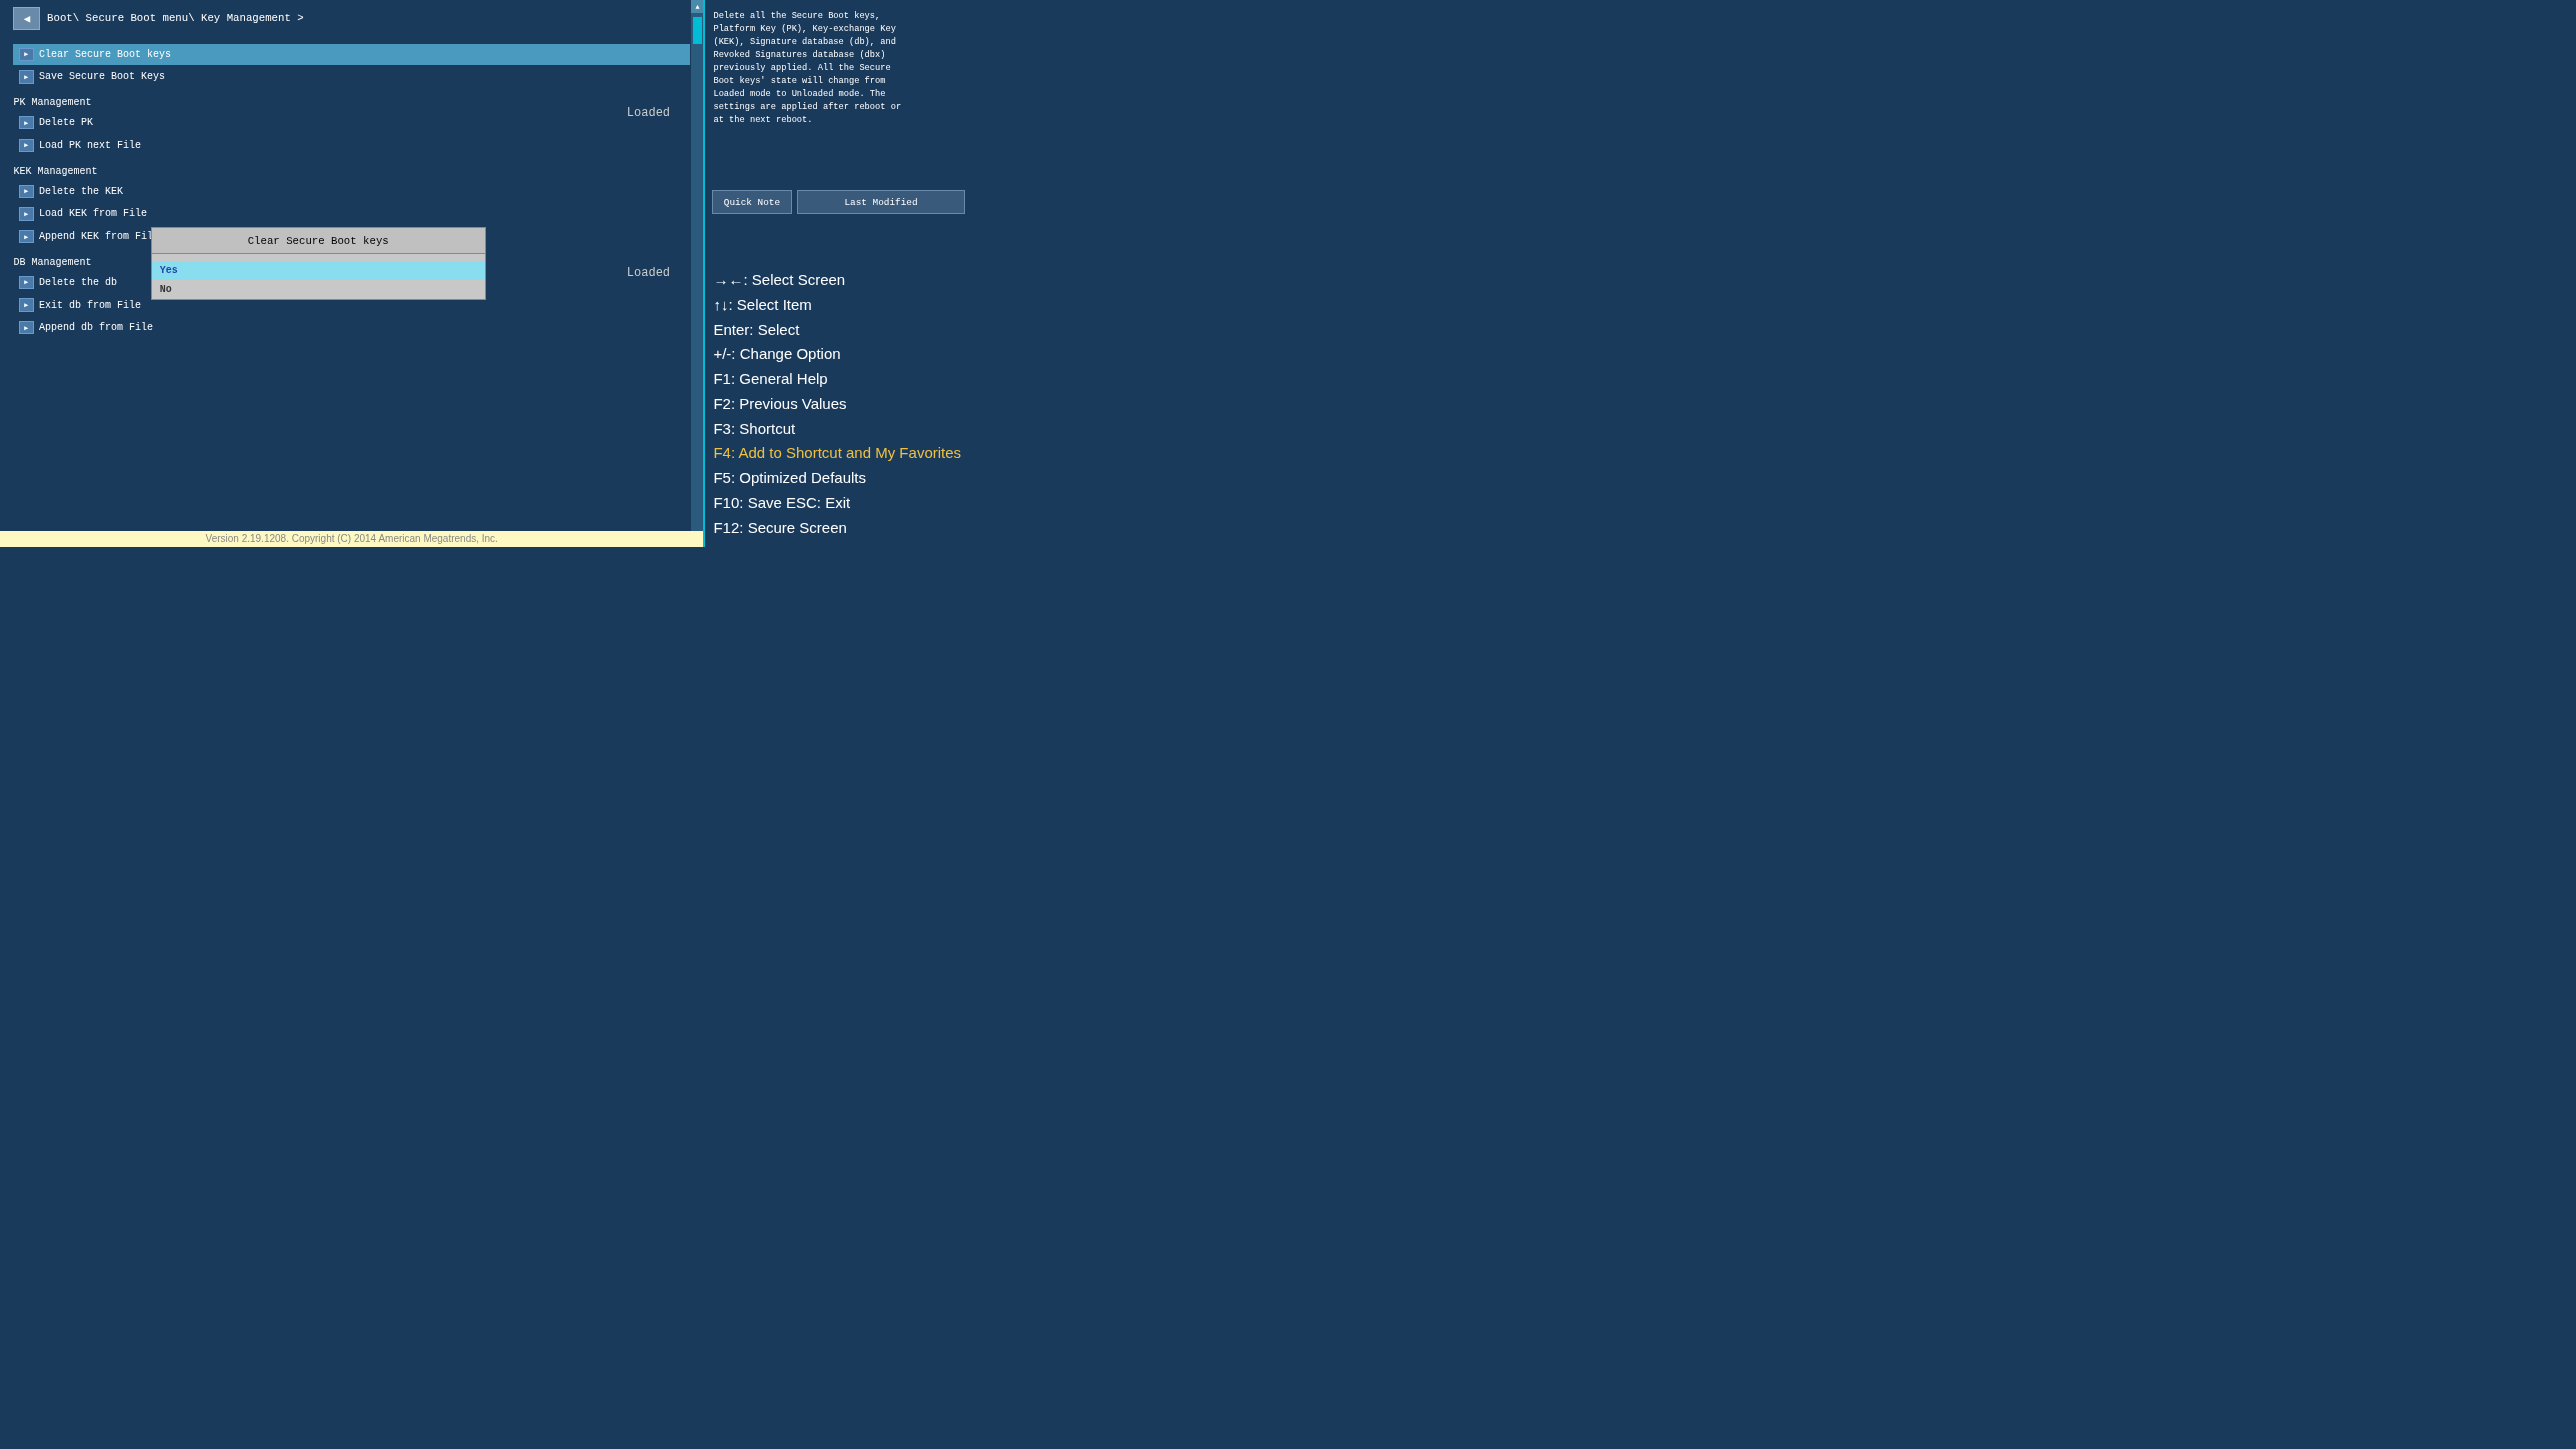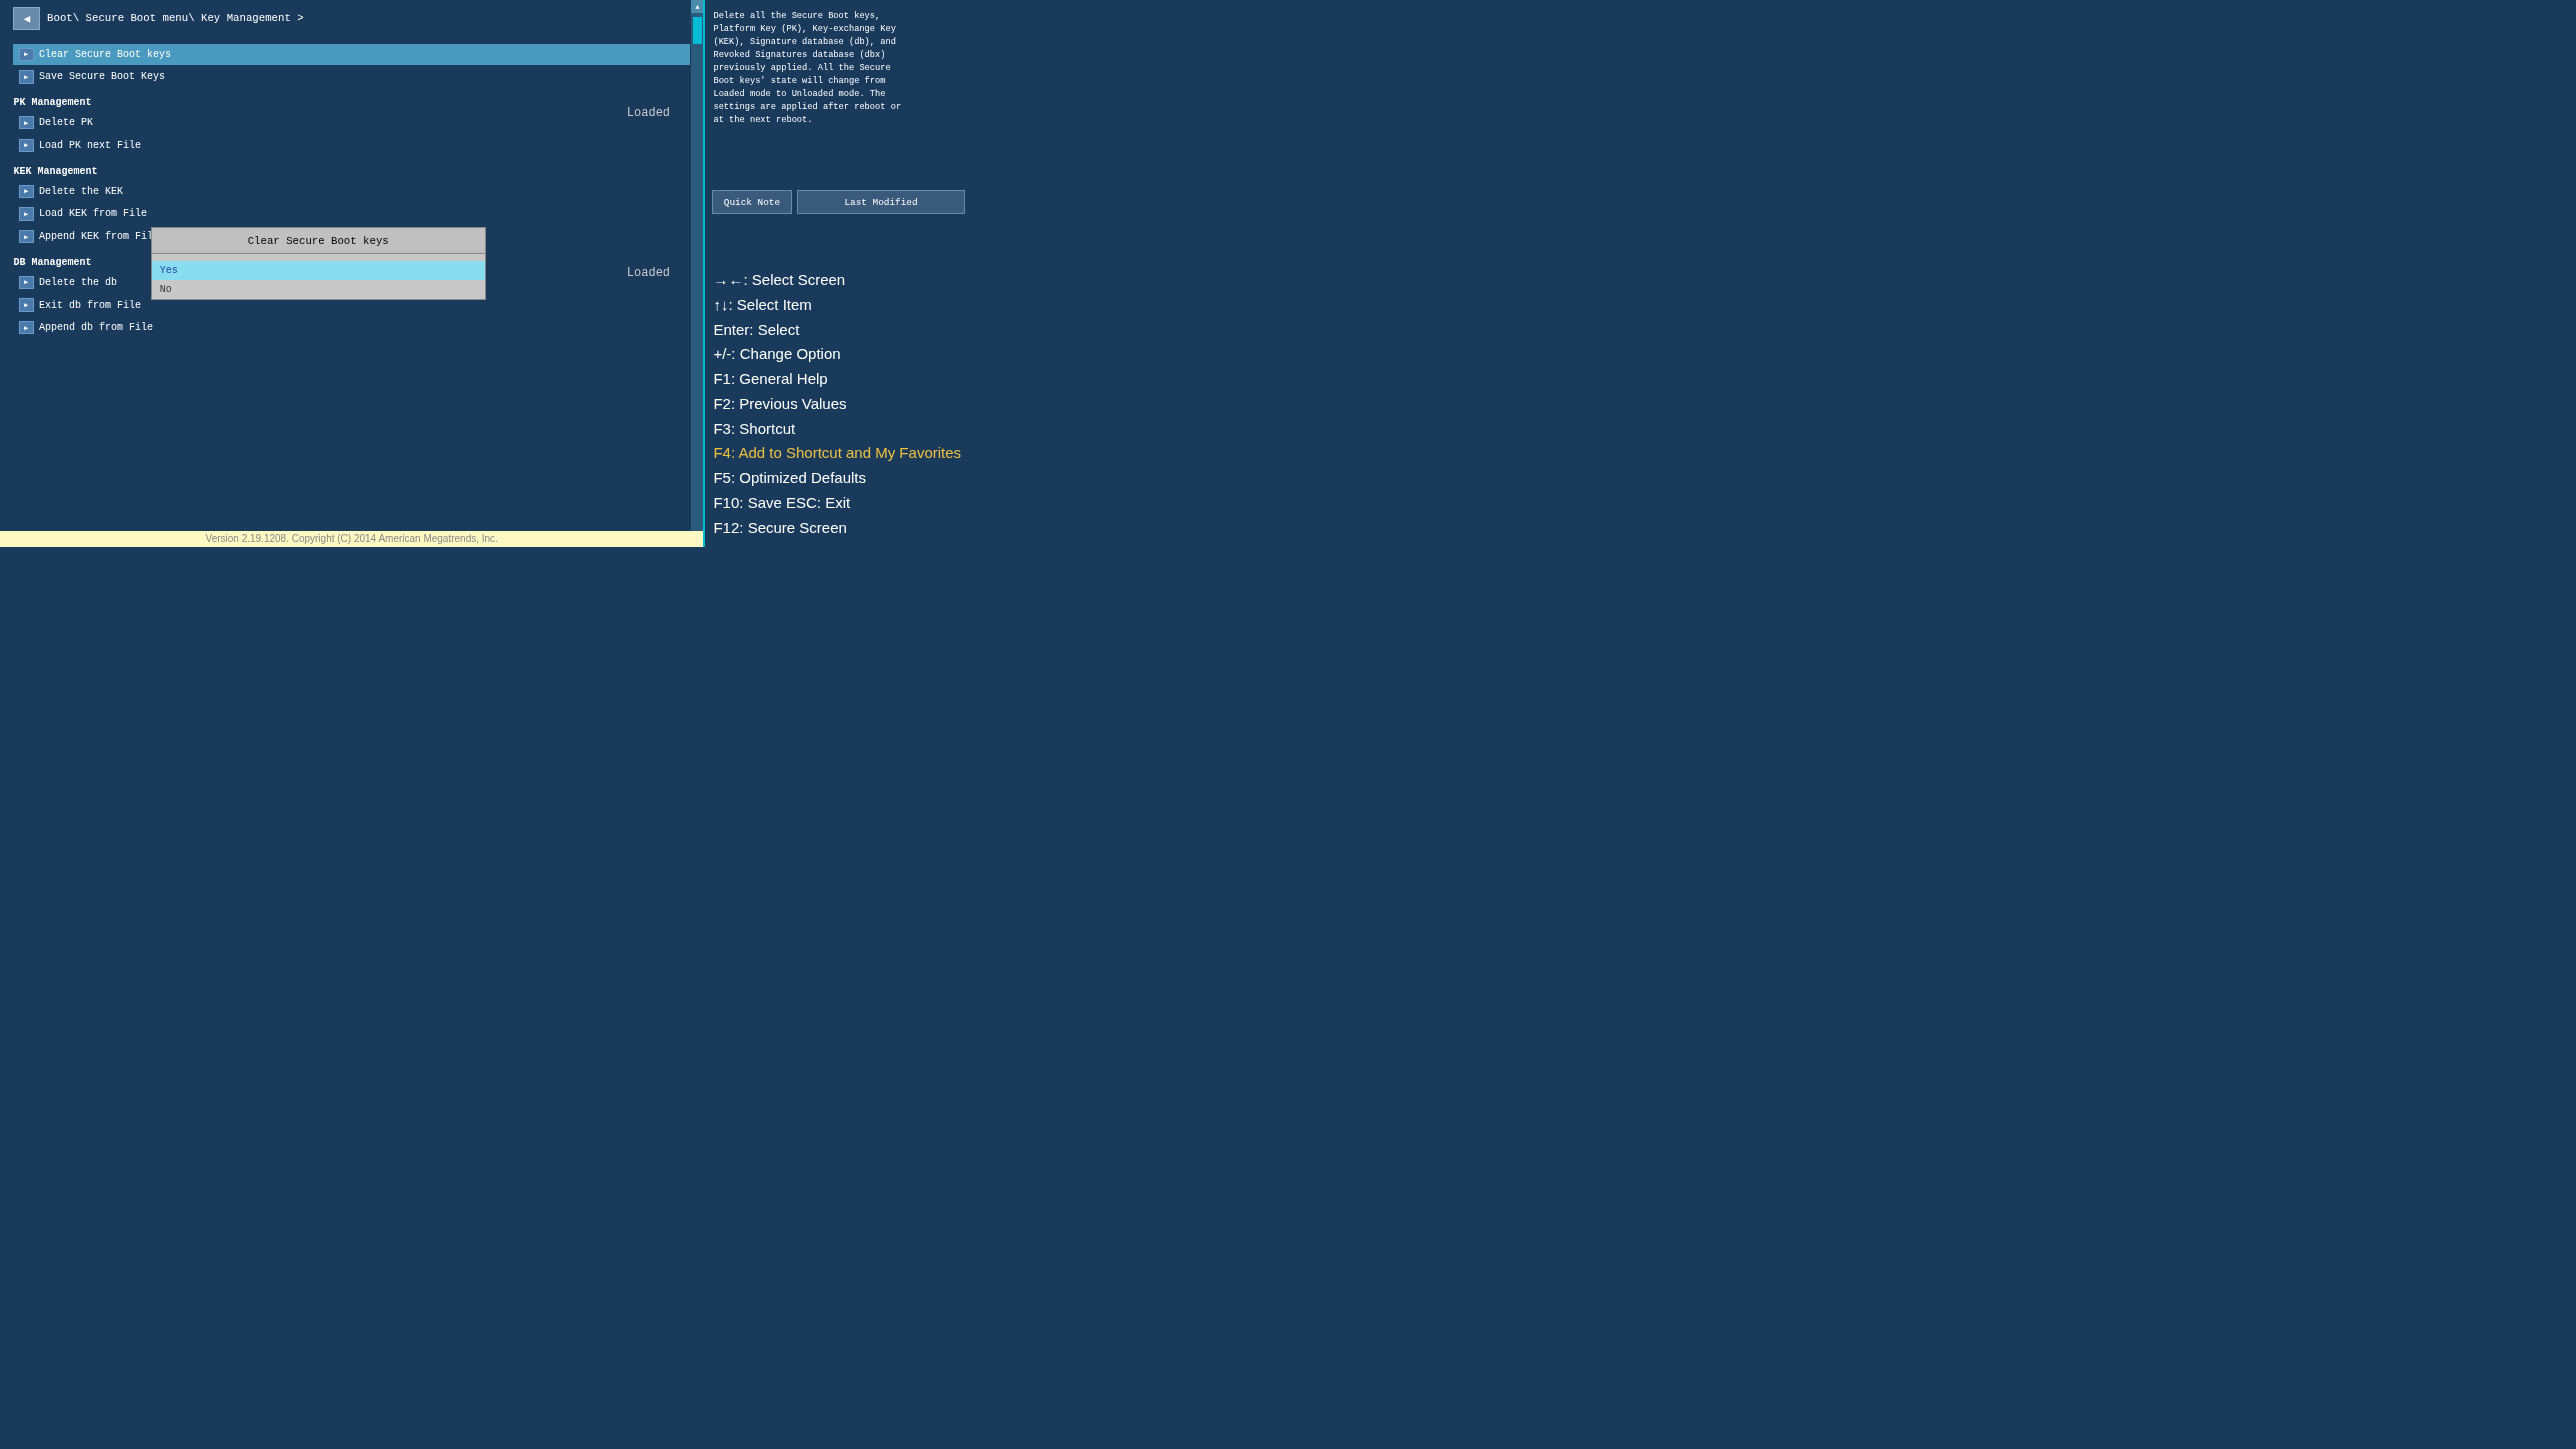--- a/index.html
+++ b/index.html
@@ -94,21 +94,20 @@
       font-size: 6.7px;
       color: #ffffff;
       flex-shrink: 0;
     }
 
     .section-label {
       color: #ffffff;
       font-size: 10px;
       margin: 9.4px 0 4px 0;
       font-family: 'Courier New', Courier, monospace;
-      font-weight: bold;
     }
 
     .loaded-badge {
       position: absolute;
       right: 20px;
       color: #cccccc;
       font-size: 12px;
       font-family: 'Courier New', Courier, monospace;
     }
 
@@ -240,20 +239,21 @@
       text-align: center;
       color: #000000;
       font-size: 9.4px;
       font-family: 'Courier New', Courier, monospace;
       line-height: 1.5;
     }
 
     .modal-options {
       margin-top: 6.7px;
       padding: 0;
+      font-weight: bold;
     }
 
     .modal-option {
       padding: 4px 8px;
       color: #000000;
       font-size: 10px;
       font-family: 'Courier New', Courier, monospace;
       cursor: pointer;
       display: block;
     }

